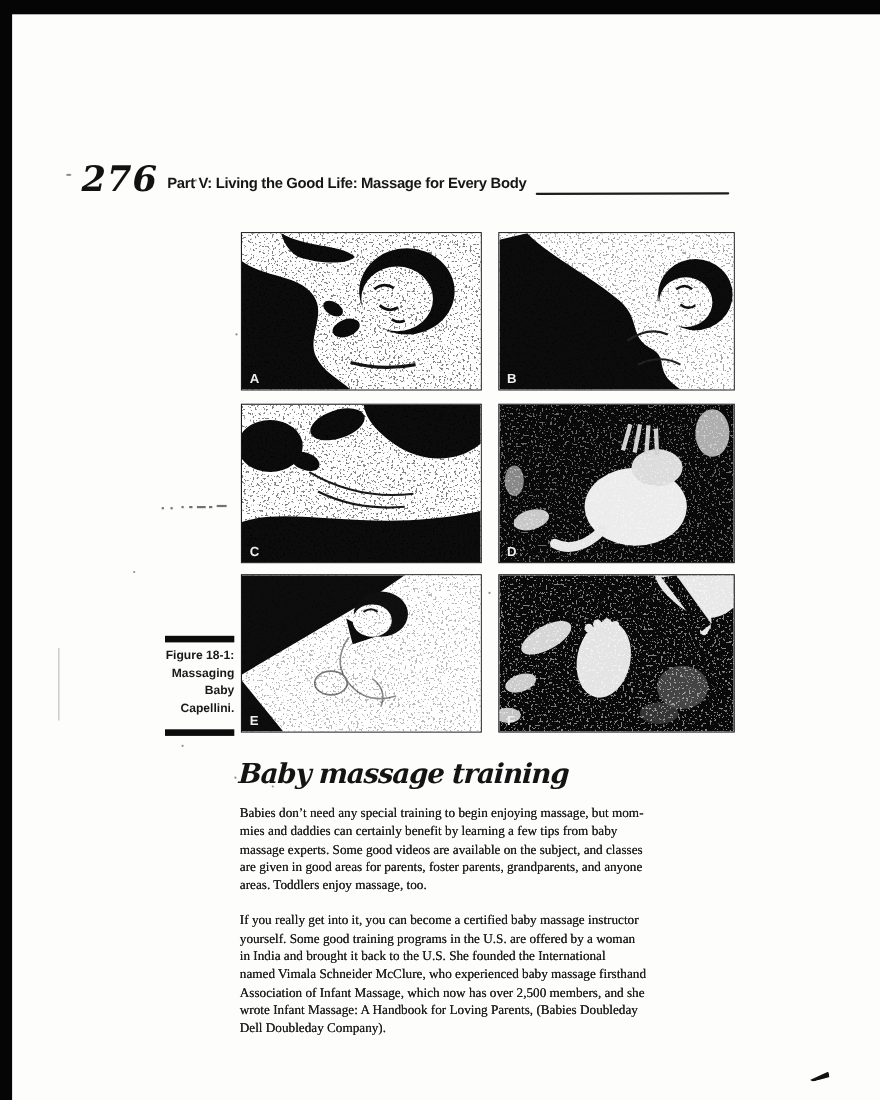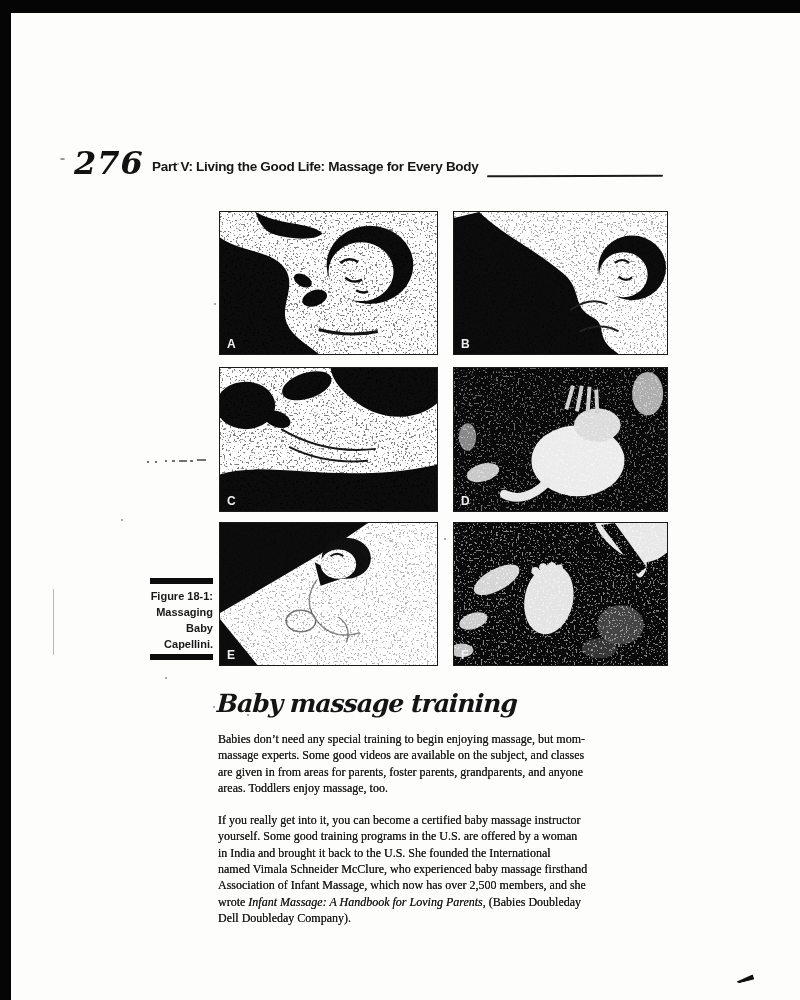--- a/index.html
+++ b/index.html
@@ -21,31 +21,31 @@
   .hrule{position:absolute;left:487px;top:175px;width:176px;height:2px;background:#1c1c1c;
          transform:rotate(-0.15deg);border-radius:1px;}
   
   .photo{position:absolute;border:1px solid #1a1a1a;background:#fff;margin:0;padding:0;}
   .photo svg{display:block;width:100%;height:100%;}
   .plabel{position:absolute;left:7px;bottom:4px;color:#efefef;font-weight:bold;font-size:12px;
           line-height:12px;}
   
   .caption{position:absolute;left:118px;top:578px;width:95px;text-align:right;}
   .cap-rule{height:6px;width:63px;margin-left:auto;background:#0c0c0c;}
-  .cap-lines{padding:4px 0 2px 0;font-weight:bold;font-size:11px;line-height:16px;color:#181818;}
+  .cap-lines{padding:4px 0 11px 0;font-weight:bold;font-size:11px;line-height:16px;color:#181818;}
   
   .heading{position:absolute;left:217px;top:689px;font-family:"DejaVu Serif",serif;
            font-style:italic;font-weight:bold;font-size:25px;letter-spacing:-1px;color:#141414;
            transform:skewX(-3deg);}
   #paragraphs{position:absolute;left:218px;top:731px;width:480px;
               font-family:"Liberation Serif",serif;font-size:12px;line-height:16.3px;
               color:#1f1f1f;text-shadow:0 0 .4px #1f1f1f;}
   .para{margin:0 0 16px 0;}
   .tline{white-space:nowrap;}
-  .ital{font-style:italic;}
+  .ital{}
 </style>
 </head>
 <body>
 
 <svg width="0" height="0" style="position:absolute" aria-hidden="true">
   <defs>
     <filter id="fspeckB" x="0%" y="0%" width="100%" height="100%">
       <feTurbulence type="fractalNoise" baseFrequency="0.5" numOctaves="2" seed="3" stitchTiles="stitch"></feTurbulence>
       <feColorMatrix type="matrix" values="0 0 0 0 0  0 0 0 0 0  0 0 0 0 0  0 0 0 18 -11"></feColorMatrix>
     </filter>
@@ -188,22 +188,23 @@
       <div>Baby</div>
       <div>Capellini.</div>
     </div>
     <div class="cap-rule"></div>
   </div>
 
   <div class="heading">Baby massage training</div>
   <div id="paragraphs">
       <div class="para">
         <div class="tline"><span>Babies don’t need any special training to begin enjoying massage, but mom-</span></div>
+        <div class="tline"><span>mies and daddies can certainly benefit by learning a few tips from baby</span></div>
         <div class="tline"><span>massage experts. Some good videos are available on the subject, and classes</span></div>
-        <div class="tline"><span>are given in from areas for parents, foster parents, grandparents, and anyone</span></div>
+        <div class="tline"><span>are given in good areas for parents, foster parents, grandparents, and anyone</span></div>
         <div class="tline"><span>areas. Toddlers enjoy massage, too.</span></div>
       </div>
       <div class="para">
         <div class="tline"><span>If you really get into it, you can become a certified baby massage instructor</span></div>
         <div class="tline"><span>yourself. Some good training programs in the U.S. are offered by a woman</span></div>
         <div class="tline"><span>in India and brought it back to the U.S. She founded the International</span></div>
         <div class="tline"><span>named Vimala Schneider McClure, who experienced baby massage firsthand</span></div>
         <div class="tline"><span>Association of Infant Massage, which now has over 2,500 members, and she</span></div>
         <div class="tline"><span>wrote </span><span class="ital">Infant Massage: A Handbook for Loving Parents,</span><span> (Babies Doubleday</span></div>
         <div class="tline"><span>Dell Doubleday Company).</span></div>

